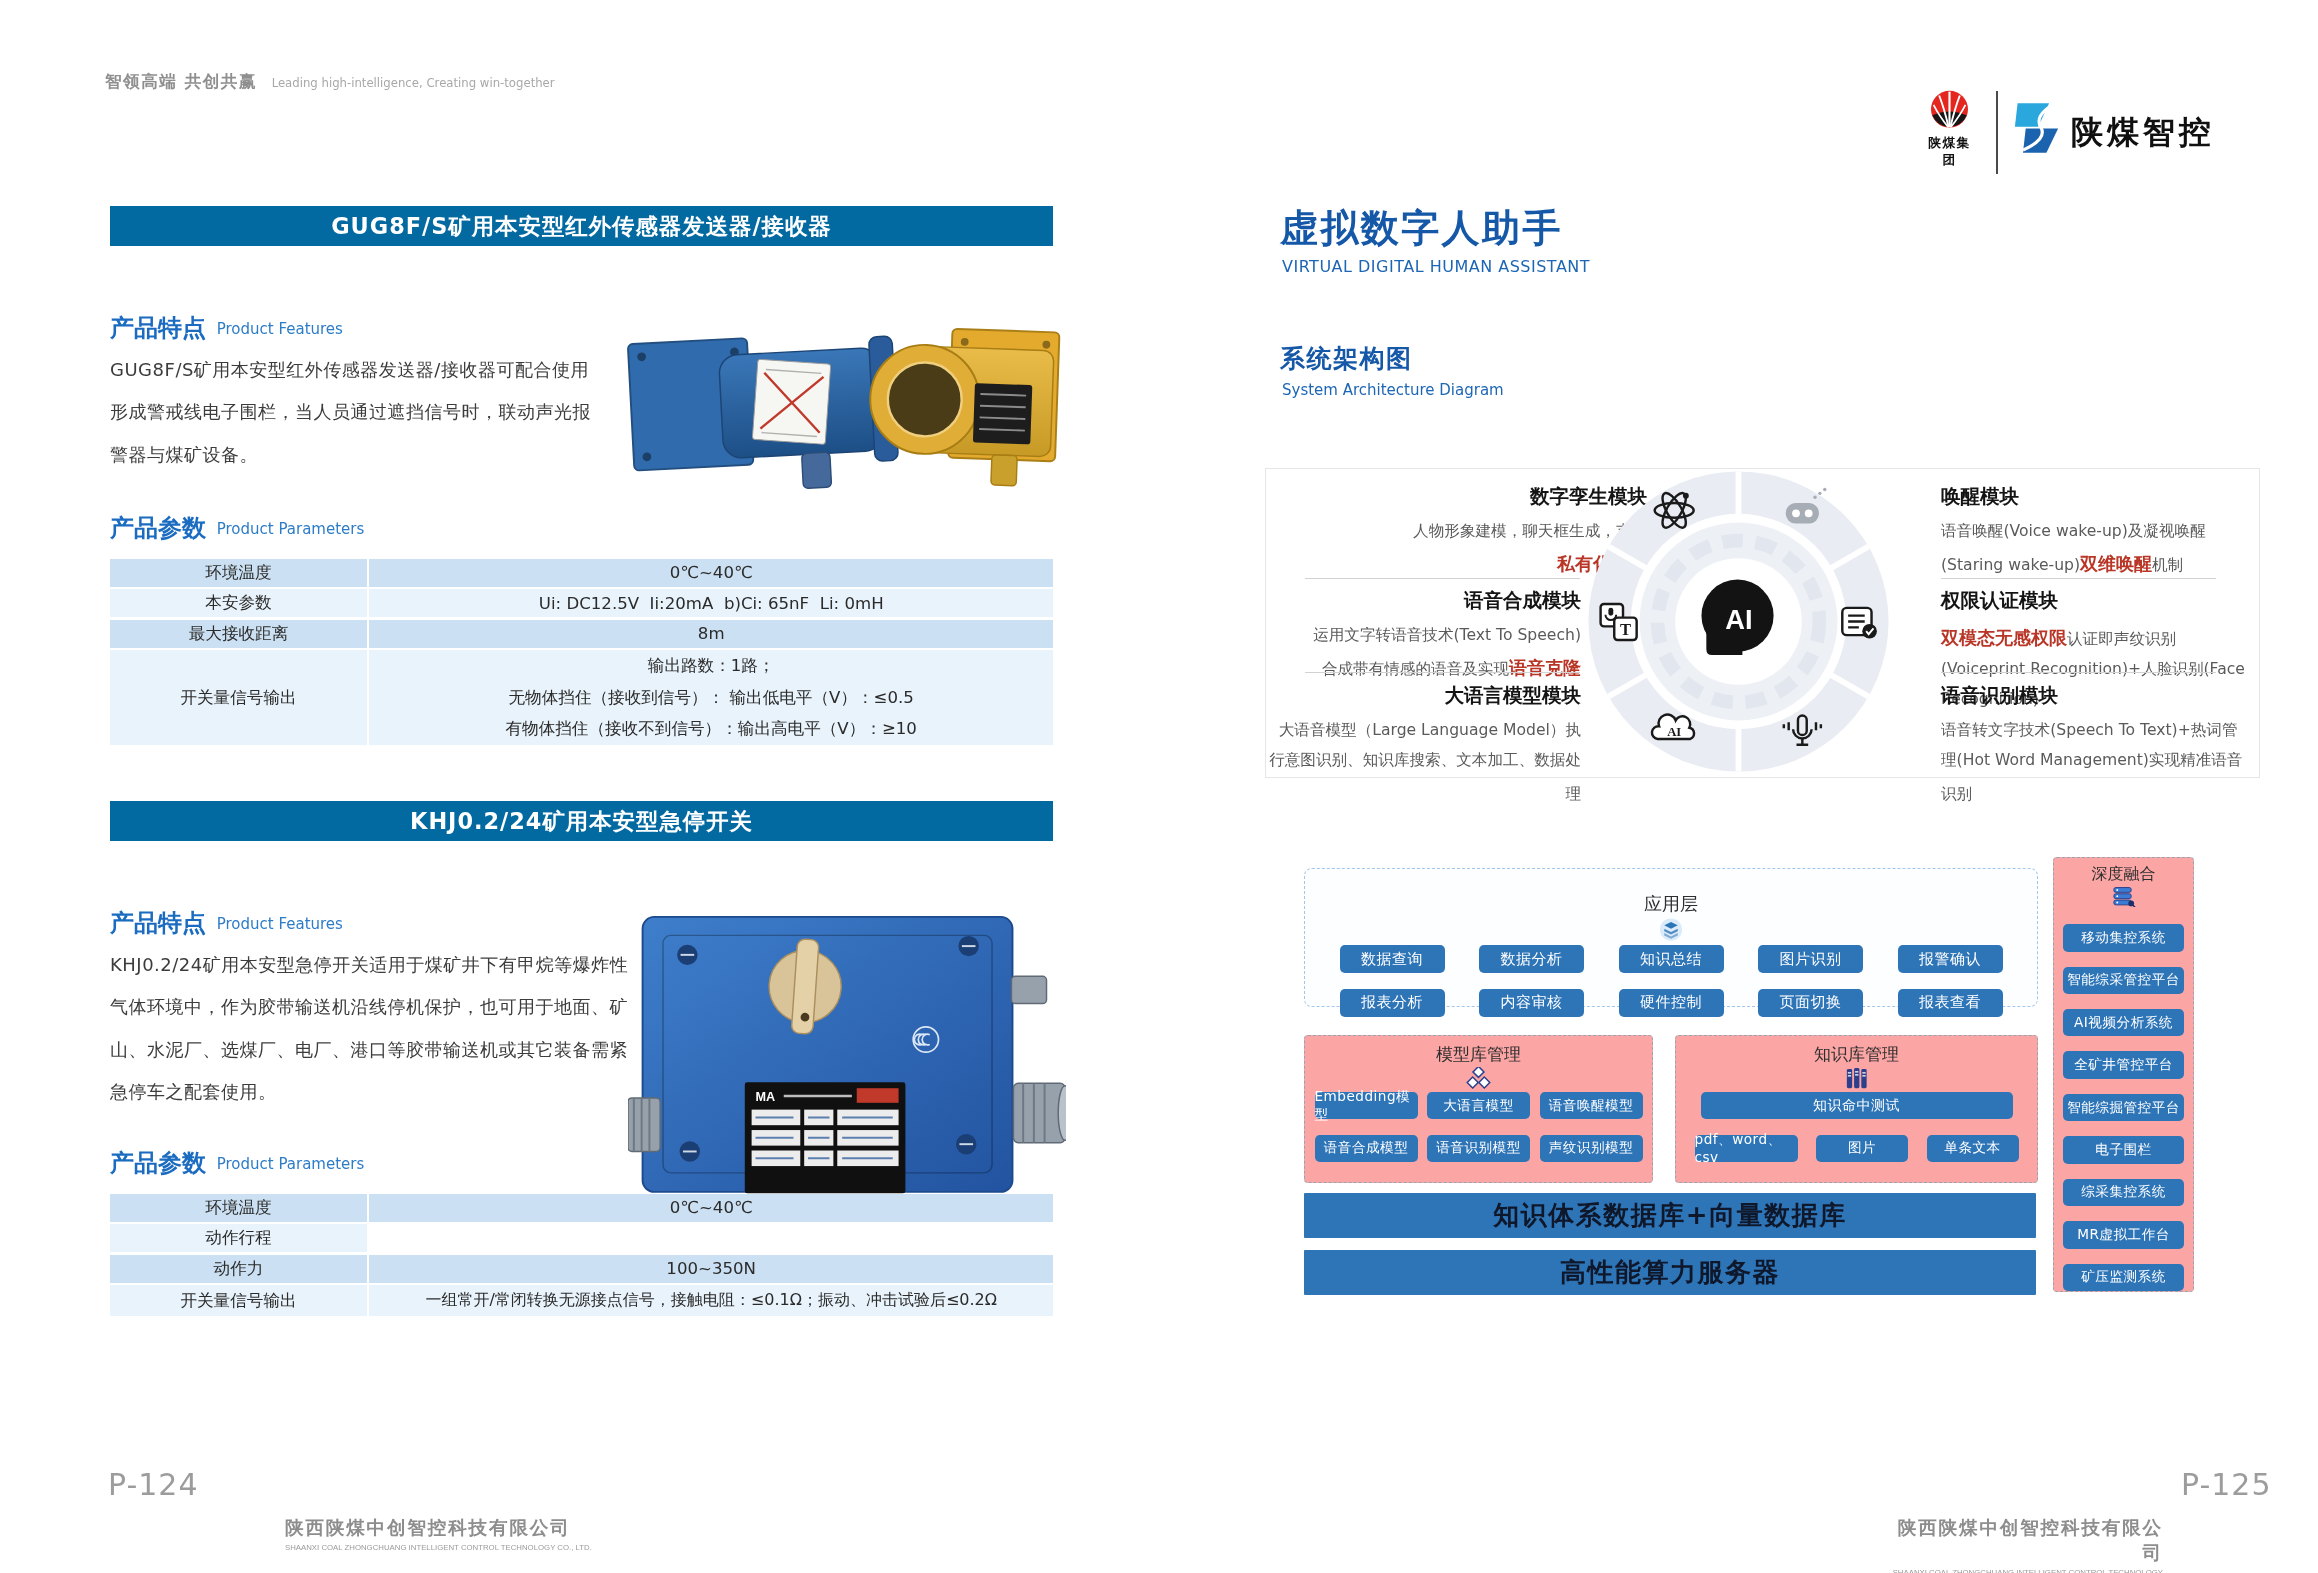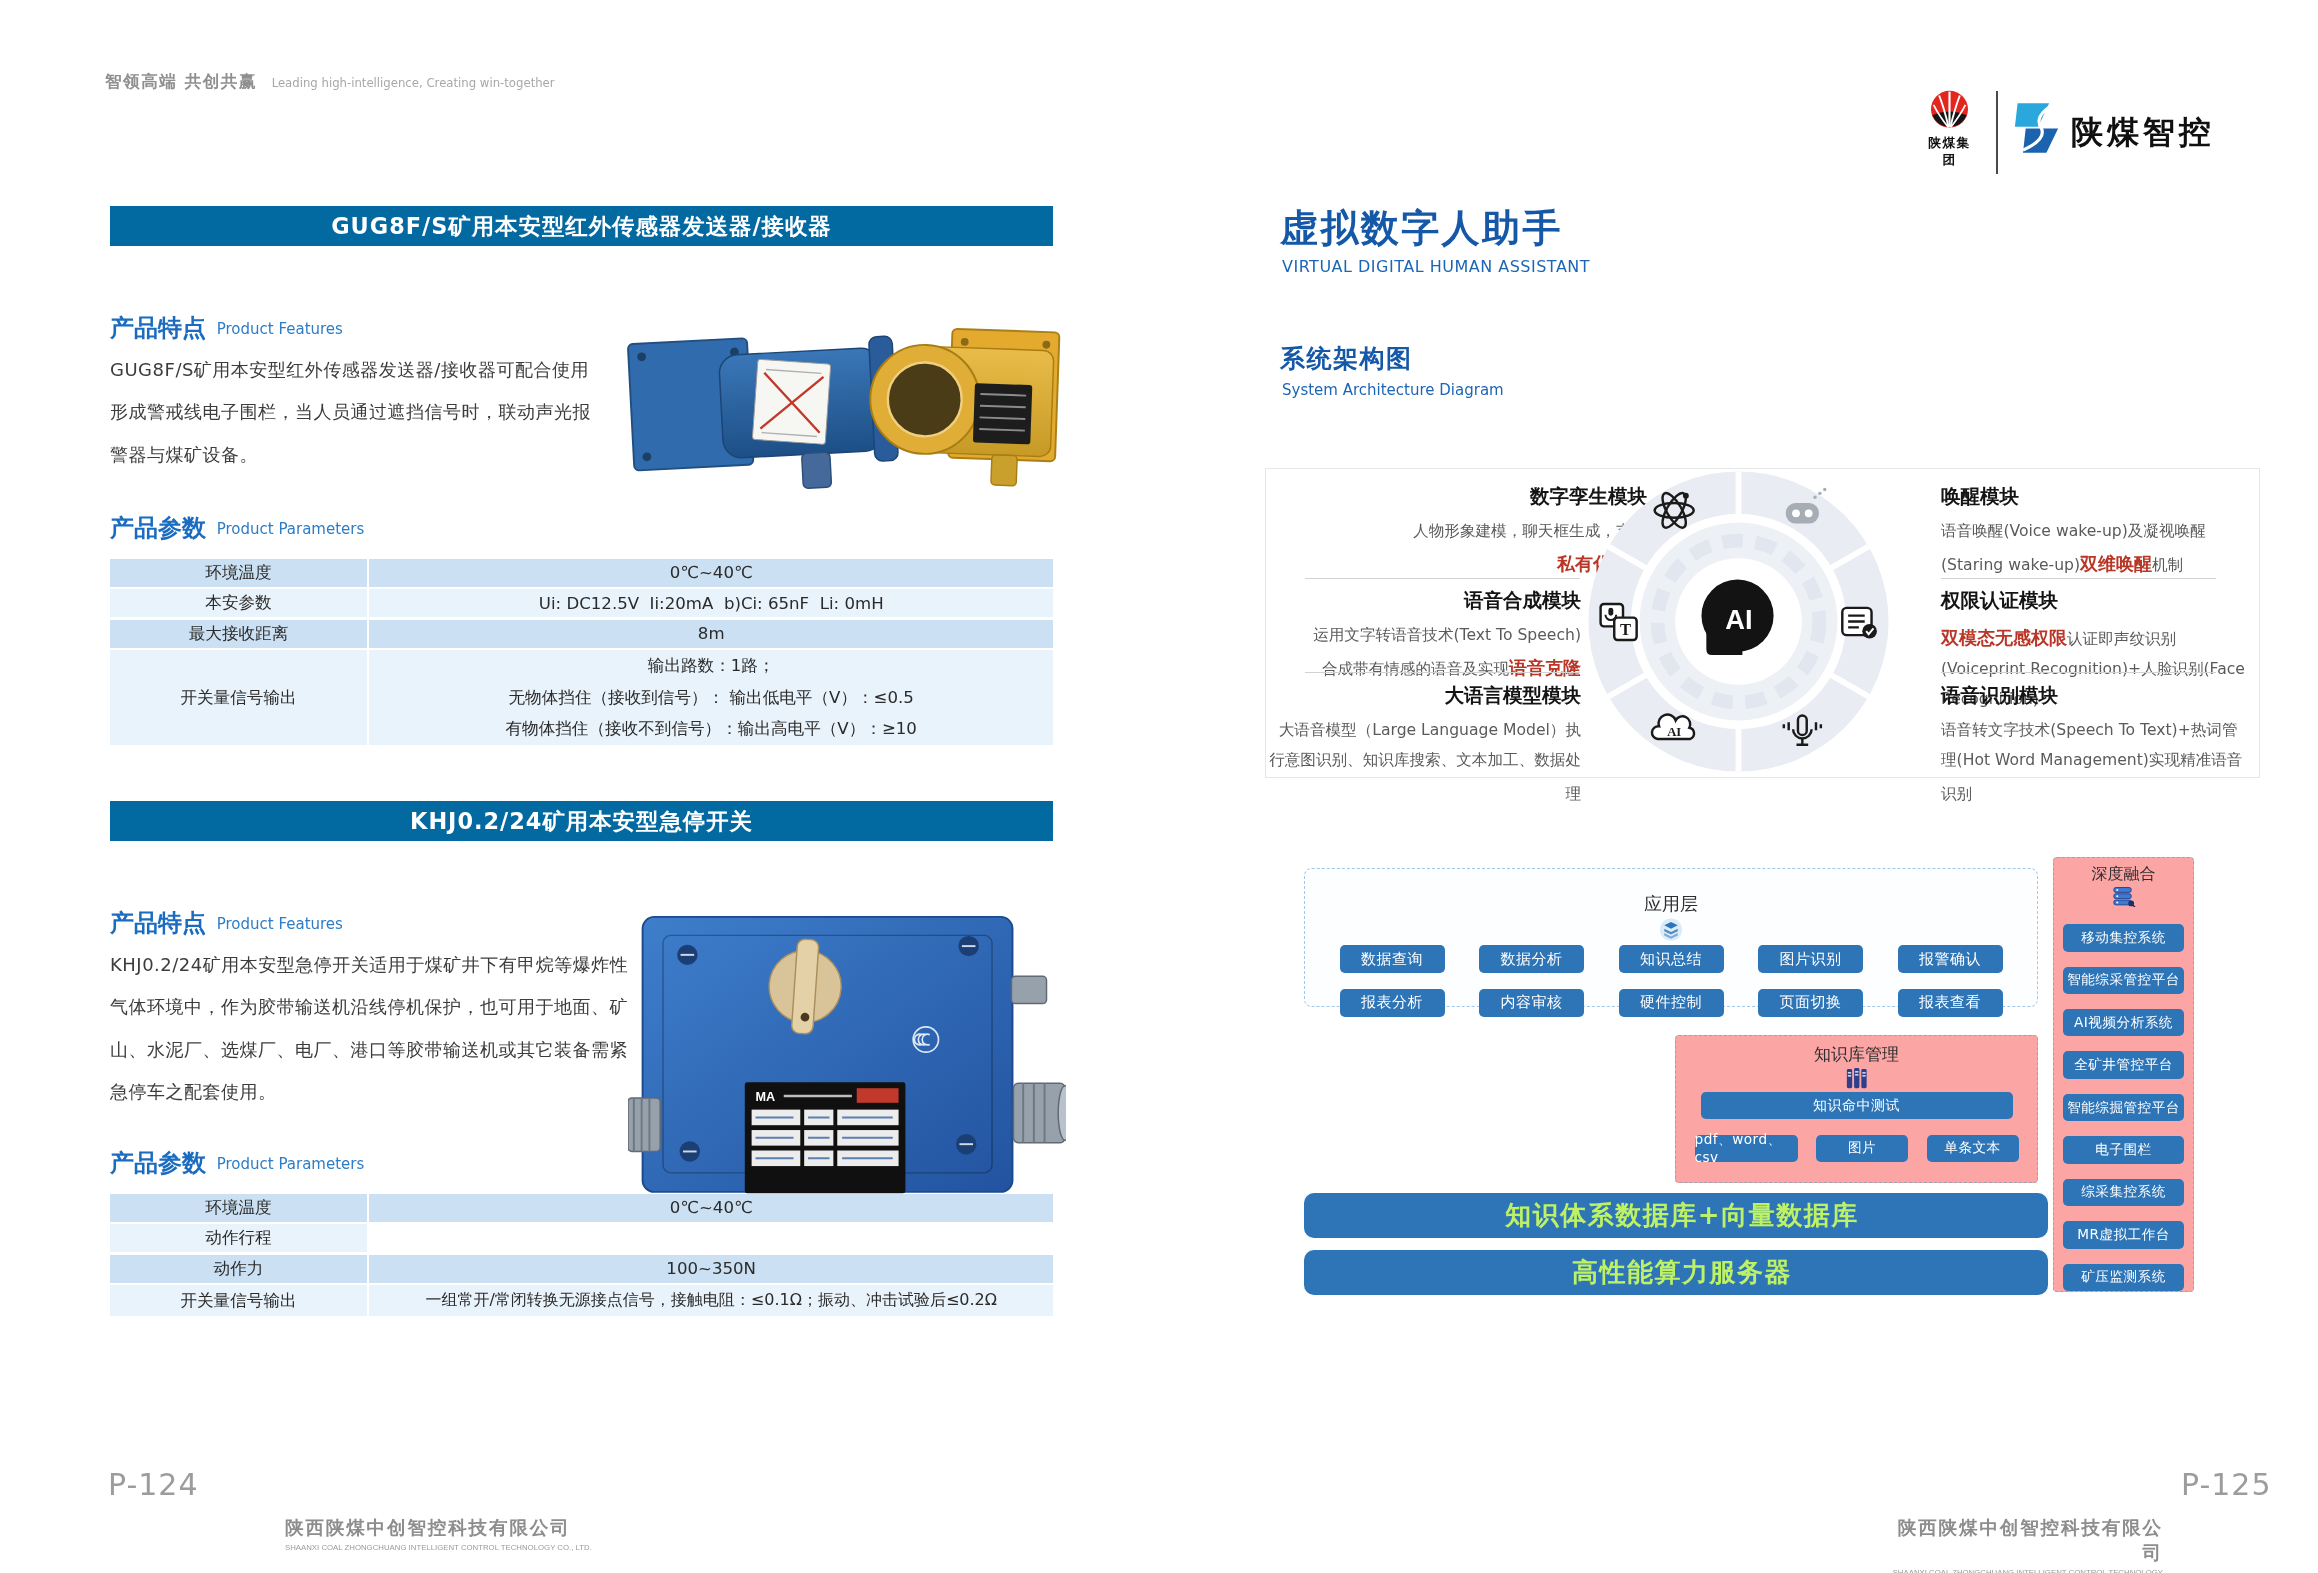--- a/index.html
+++ b/index.html
@@ -37,22 +37,22 @@
   .mod-desc{font-size:15.6px;color:#5a5a5a;line-height:1.92;}
   .mod-red{color:#b93627;font-family:"DejaVu Serif","Liberation Serif",serif;font-weight:bold;font-size:18px;}
   .mod-div{position:absolute;height:1px;background:#d2d2d2;}
   .t-right{text-align:right;}
   .box-dash-blue{border:1.5px dashed #a3c6ea;border-radius:7.8px;background:#fdfeff;}
   .box-dot-gray{border:1.5px dashed #97a3b0;border-radius:3.9px;background:#fca5a5;}
   .diag-title{font-size:18px;color:#2e2e2e;font-weight:500;text-align:center;}
   .btn{background:#2e75b8;color:#fff;border-radius:4.9px;display:flex;align-items:center;
        justify-content:center;font-size:15px;letter-spacing:0.5px;}
   .btn-row{display:flex;justify-content:space-evenly;align-items:center;}
-  .big-bar{background:#2e75b8;color:#bef264;font-size:26px;font-weight:bold;letter-spacing:1.5px;
-           border-radius:10px;display:flex;align-items:center;justify-content:center;padding-left:12px;}
+  .big-bar{background:#2e75b8;color:#0f172a;font-size:26px;font-weight:bold;letter-spacing:1.5px;
+           border-radius:1px;display:flex;align-items:center;justify-content:center;}
   .fusion-col{display:flex;flex-direction:column;align-items:center;}
   .fusion-btn{width:121px;height:28px;font-size:13.6px;letter-spacing:0.5px;background:#2e75b8;color:#fff;
               border-radius:4.9px;display:flex;align-items:center;justify-content:center;margin-top:15px;}
   
   .pageno{font-size:30px;color:#9c9c9c;letter-spacing:1px;}
   .co-cn{font-size:18.5px;font-weight:bold;color:#8d8d8d;letter-spacing:1.9px;margin-top:43px;}
   .co-en{font-size:7.8px;color:#9a9a9a;font-family:"Liberation Sans",sans-serif;margin-top:2.9px;}
 </style>
 </head>
 <body>
@@ -391,20 +391,42 @@
     </div>
     <div class="btn-row" style="margin-top:15.6px;">
       <div class="btn" style="width:105px;height:28px;">报表分析</div>
       <div class="btn" style="width:105px;height:28px;">内容审核</div>
       <div class="btn" style="width:105px;height:28px;">硬件控制</div>
       <div class="btn" style="width:105px;height:28px;">页面切换</div>
       <div class="btn" style="width:105px;height:28px;">报表查看</div>
     </div>
   </div>
 
+  <div class="abs box-dot-gray" style="left:1304px;top:1035px;width:347px;height:146px;">
+    <div class="diag-title" style="margin-top:6.8px;font-size:17px;">模型库管理</div>
+    <div style="display:flex;justify-content:center;margin-top:1px;">
+      <svg width="31" height="22.4" viewBox="0 0 64 46">
+        <g fill="#ffffff" stroke="#2b3f8c" stroke-width="3">
+          <rect x="24" y="2" width="16" height="16" transform="rotate(45 32 10)"></rect>
+          <rect x="12" y="24" width="16" height="16" transform="rotate(45 20 32)"></rect>
+          <rect x="36" y="24" width="16" height="16" transform="rotate(45 44 32)"></rect>
+        </g>
+      </svg>
+    </div>
+    <div class="btn-row" style="margin-top:2.9px;">
+      <div class="btn" style="width:103px;height:27px;font-size:13.6px;">Embedding模型</div>
+      <div class="btn" style="width:103px;height:27px;font-size:13.6px;">大语言模型</div>
+      <div class="btn" style="width:103px;height:27px;font-size:13.6px;">语音唤醒模型</div>
+    </div>
+    <div class="btn-row" style="margin-top:15.6px;">
+      <div class="btn" style="width:103px;height:27px;font-size:13.6px;">语音合成模型</div>
+      <div class="btn" style="width:103px;height:27px;font-size:13.6px;">语音识别模型</div>
+      <div class="btn" style="width:103px;height:27px;font-size:13.6px;">声纹识别模型</div>
+    </div>
+  </div>
 
   <div class="abs box-dot-gray" style="left:1675px;top:1035px;width:361px;height:146px;">
     <div class="diag-title" style="margin-top:6.8px;font-size:17px;">知识库管理</div>
     <div style="display:flex;justify-content:center;margin-top:1px;">
       <svg width="27" height="22.4" viewBox="0 0 56 46">
         <g fill="#2b3f8c">
           <rect x="8" y="4" width="11" height="40" rx="3"></rect>
           <rect x="23" y="2" width="11" height="42" rx="3"></rect>
           <rect x="38" y="4" width="11" height="40" rx="3"></rect>
         </g>

